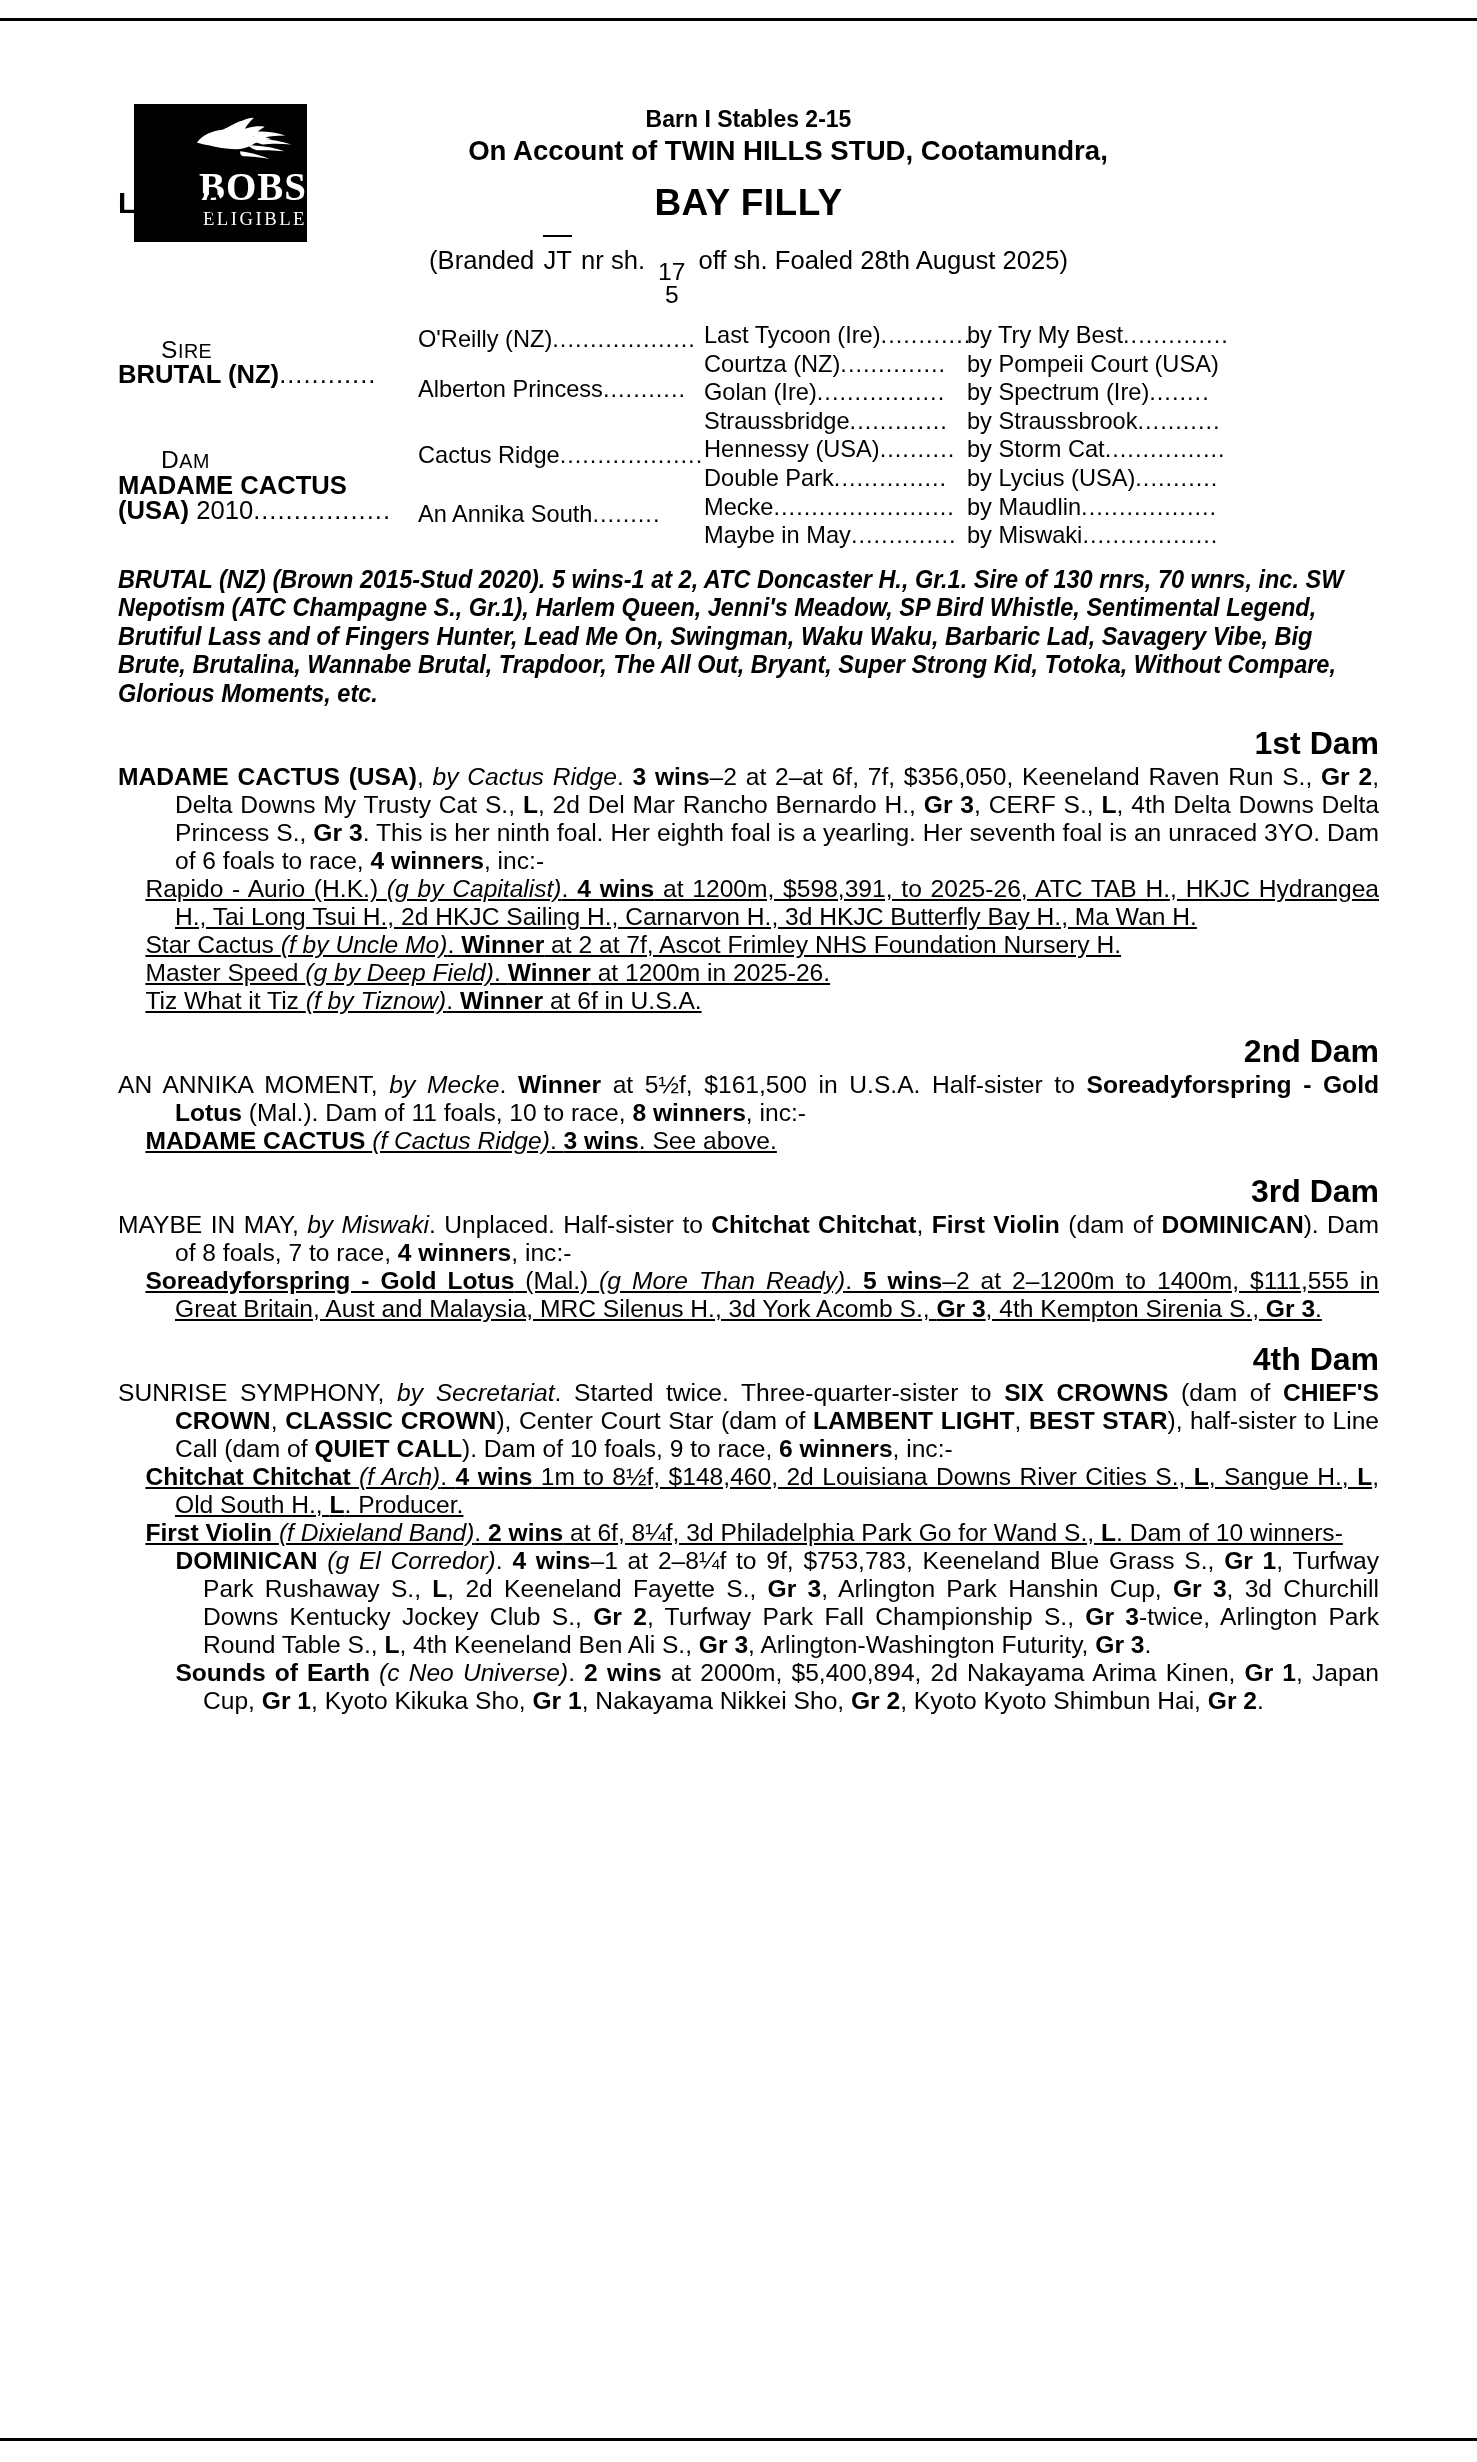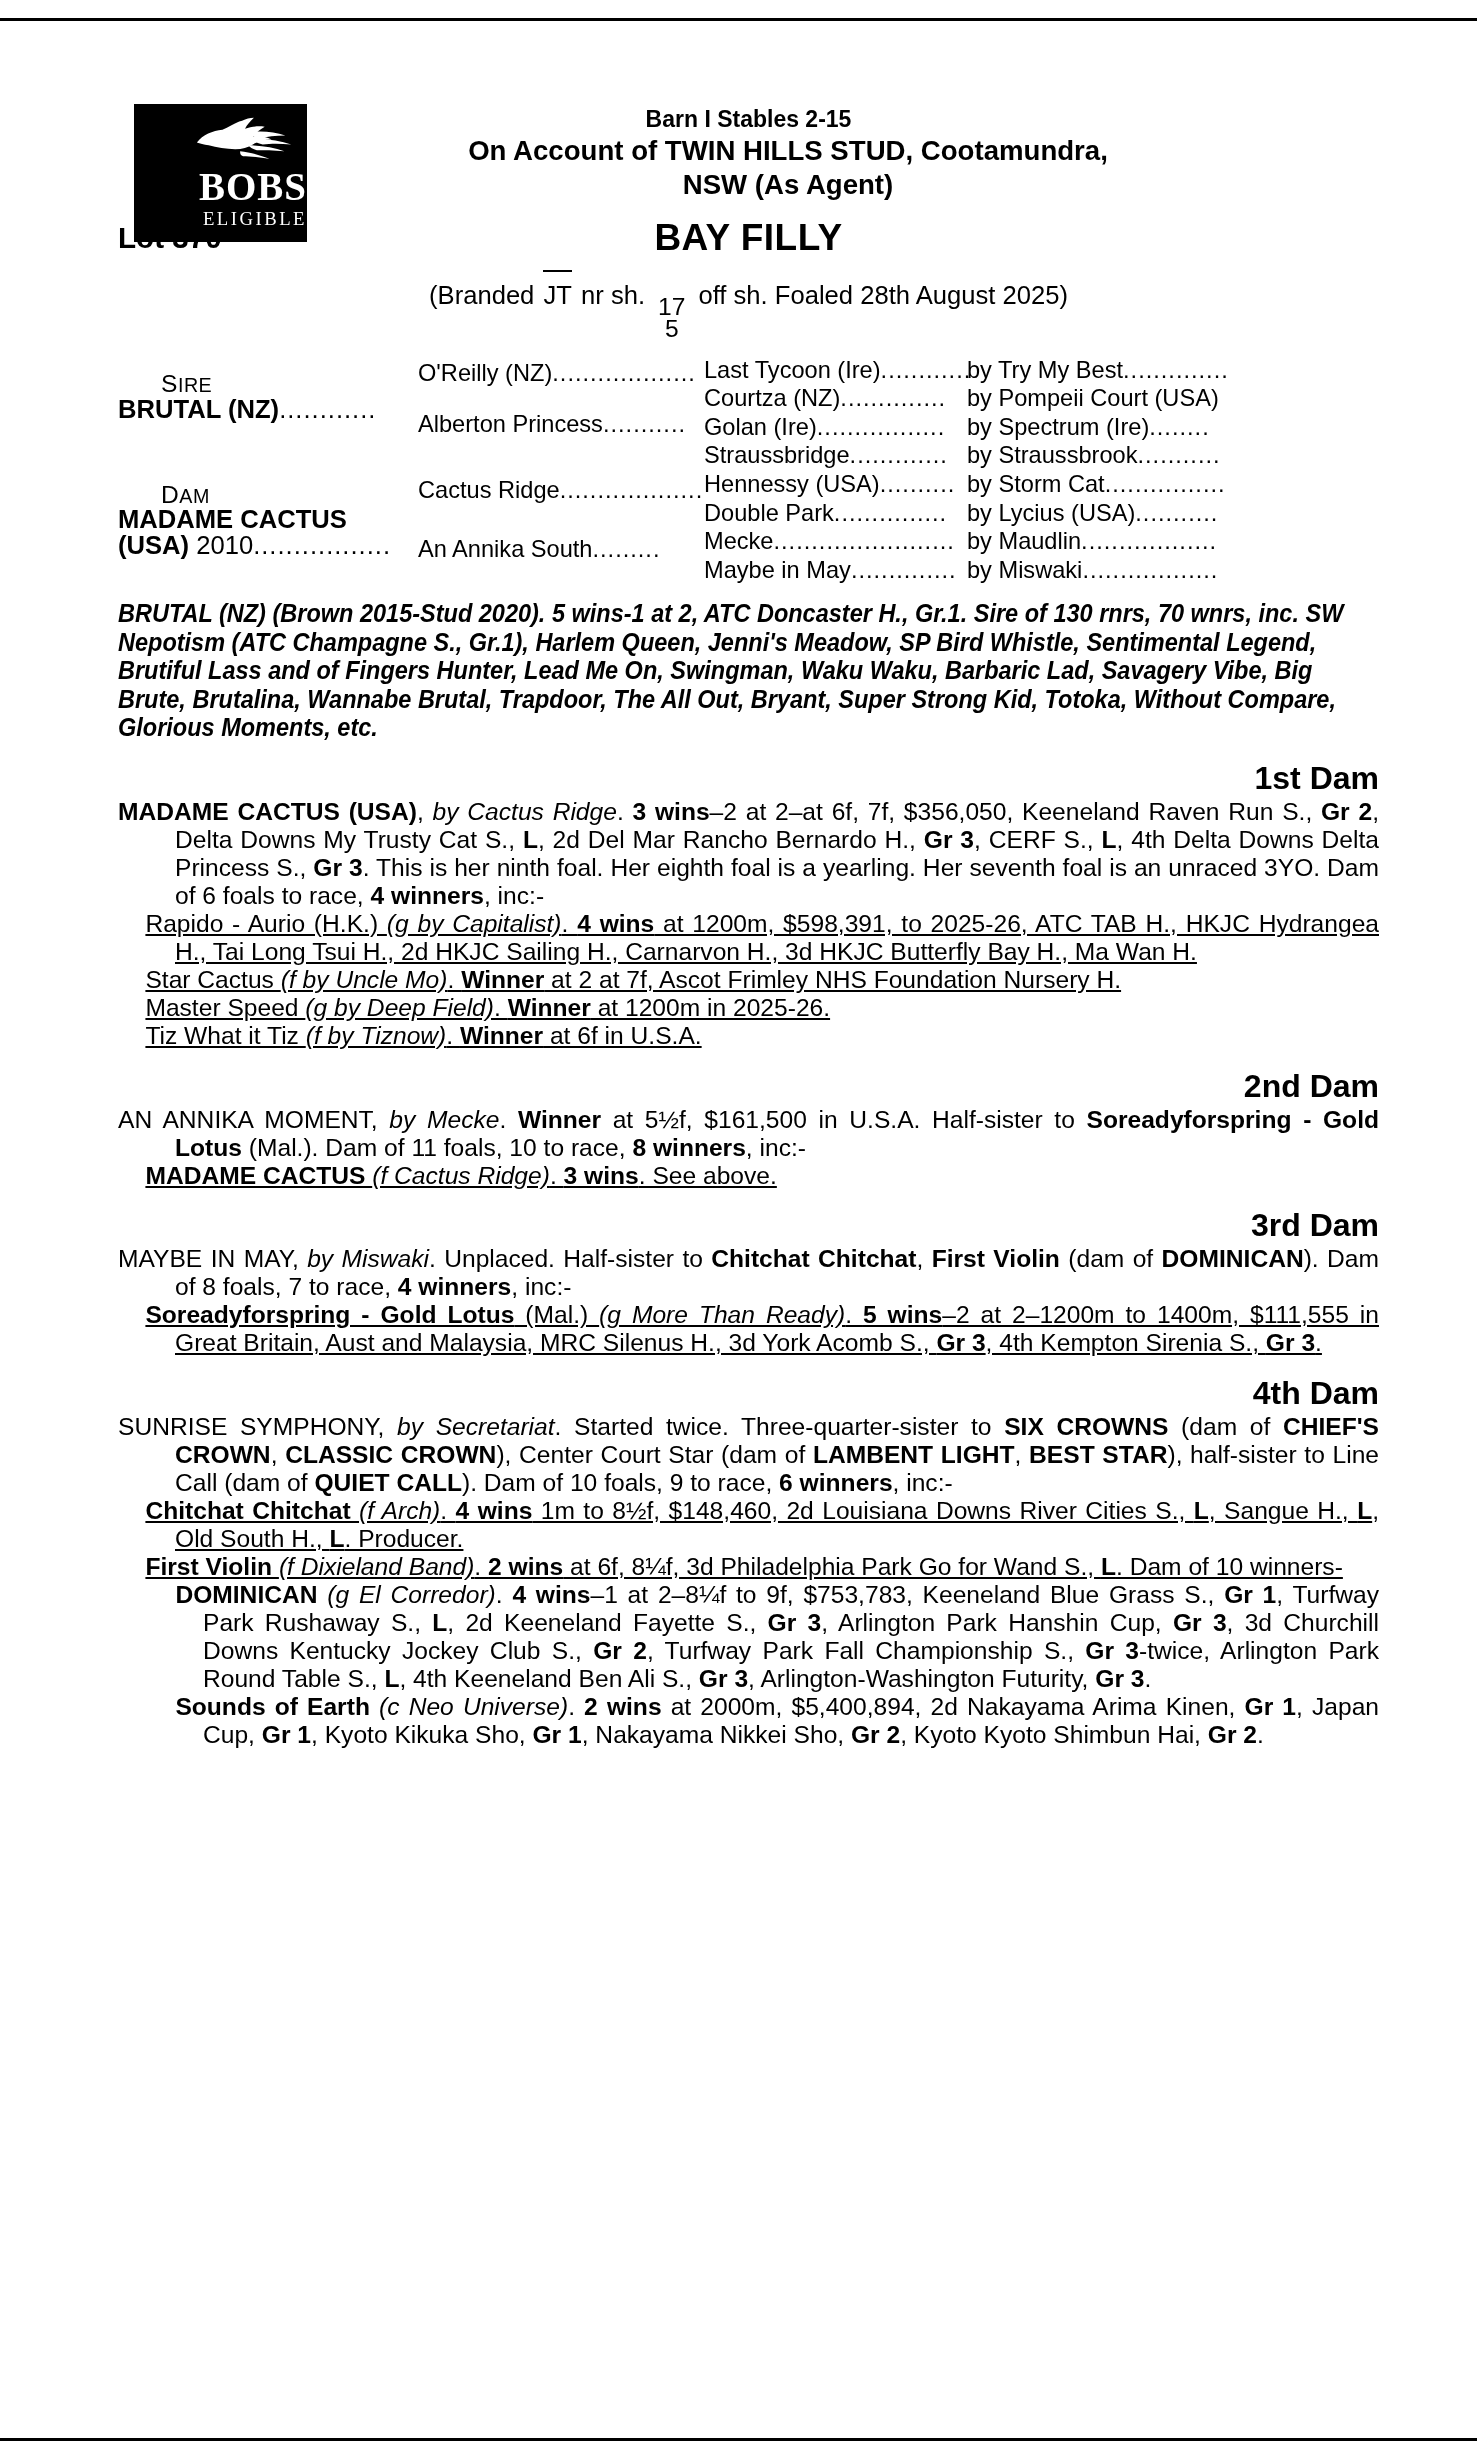--- a/index.html
+++ b/index.html
@@ -268,21 +268,20 @@
           <path fill="#ffffff" d="M60 37 C72 37 86 39 97 43 C86 42 76 42 69 42 C65 41 62 39 60 37 Z"></path>
           <path fill="#ffffff" d="M52 43 C62 44 73 47 82 51 C72 49 62 48 55 48 C52 47 52 45 52 43 Z"></path>
         </svg>
         <div class="bobs-word">BOBS</div>
         <div class="elig-word">ELIGIBLE</div>
       </div>
 
       <div class="barn-line">Barn I Stables 2-15</div>
       <div class="vendor-line">
         <div>On Account of TWIN HILLS STUD, Cootamundra,</div>
-        <div>NSW (As Agent)</div>
       </div>
 
       <div class="lot-title-row">
         <div class="lot-no">Lot 370</div>
         <div class="sex-title">BAY FILLY</div>
       </div>
 
       <div class="brand-line">
         <span>(Branded</span>
         <span class="brand-sym">JT</span>

